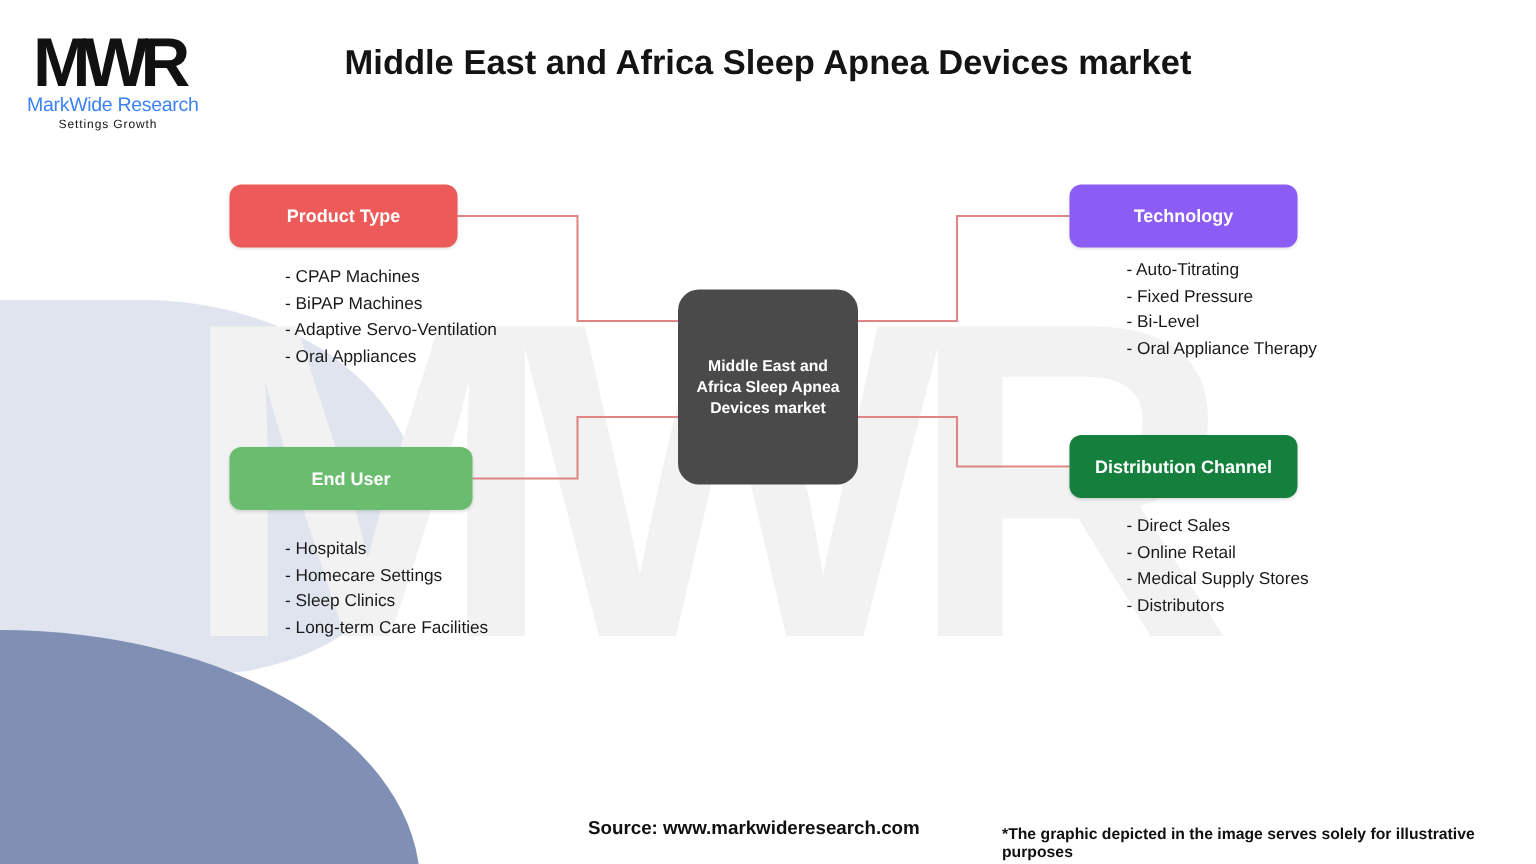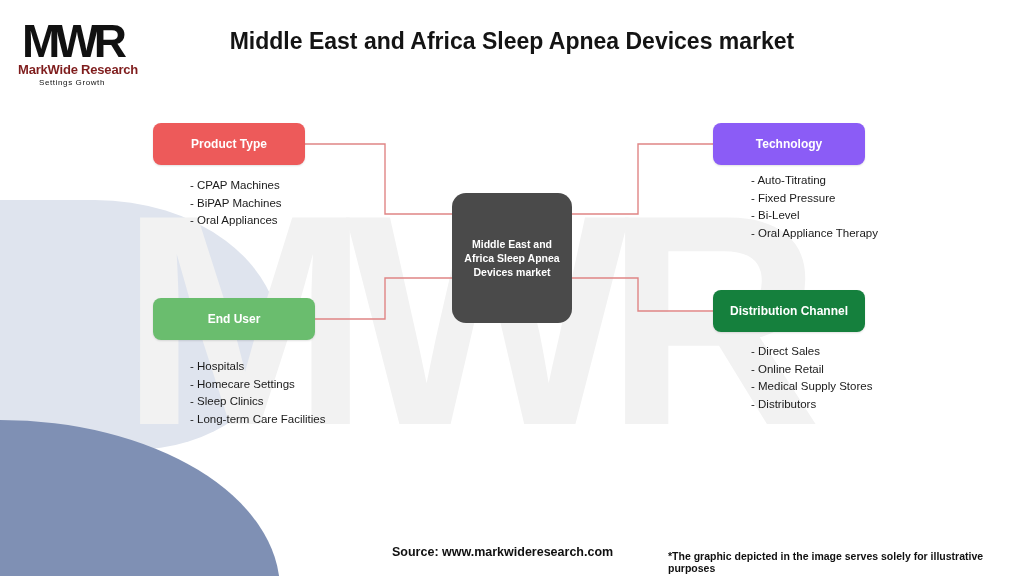--- a/index.html
+++ b/index.html
@@ -71,22 +71,22 @@
     font-size: 46px;
     font-weight: bold;
     color: #111111;
     letter-spacing: -5px;
     line-height: 42px;
     padding-left: 4px;
     font-family: "Liberation Sans", sans-serif;
   }
   .logo-name {
     font-size: 13px;
-    font-weight: bold;
-    color: #7f1d1d;
+    font-weight: normal;
+    color: #3b82f6;
     letter-spacing: -0.2px;
     line-height: 15px;
   }
   .logo-tag {
     font-size: 8px;
     color: #111111;
     letter-spacing: 0.6px;
     text-align: center;
     width: 108px;
     margin-top: 1px;
@@ -222,20 +222,21 @@
   </svg>
 
   <div class="center-node">Middle East and Africa Sleep Apnea Devices market</div>
 
   <div class="branch-box" id="box-0" style="background: rgb(237, 90, 90);">
     <span>Product Type</span>
   </div>
   <div class="branch-list" id="list-0">
     <div>- CPAP Machines</div>
     <div>- BiPAP Machines</div>
+    <div>- Adaptive Servo-Ventilation</div>
     <div>- Oral Appliances</div>
   </div>
 
   <div class="branch-box" id="box-1" style="background: rgb(139, 92, 246);">
     <span>Technology</span>
   </div>
   <div class="branch-list" id="list-1">
     <div>- Auto-Titrating</div>
     <div>- Fixed Pressure</div>
     <div>- Bi-Level</div>

